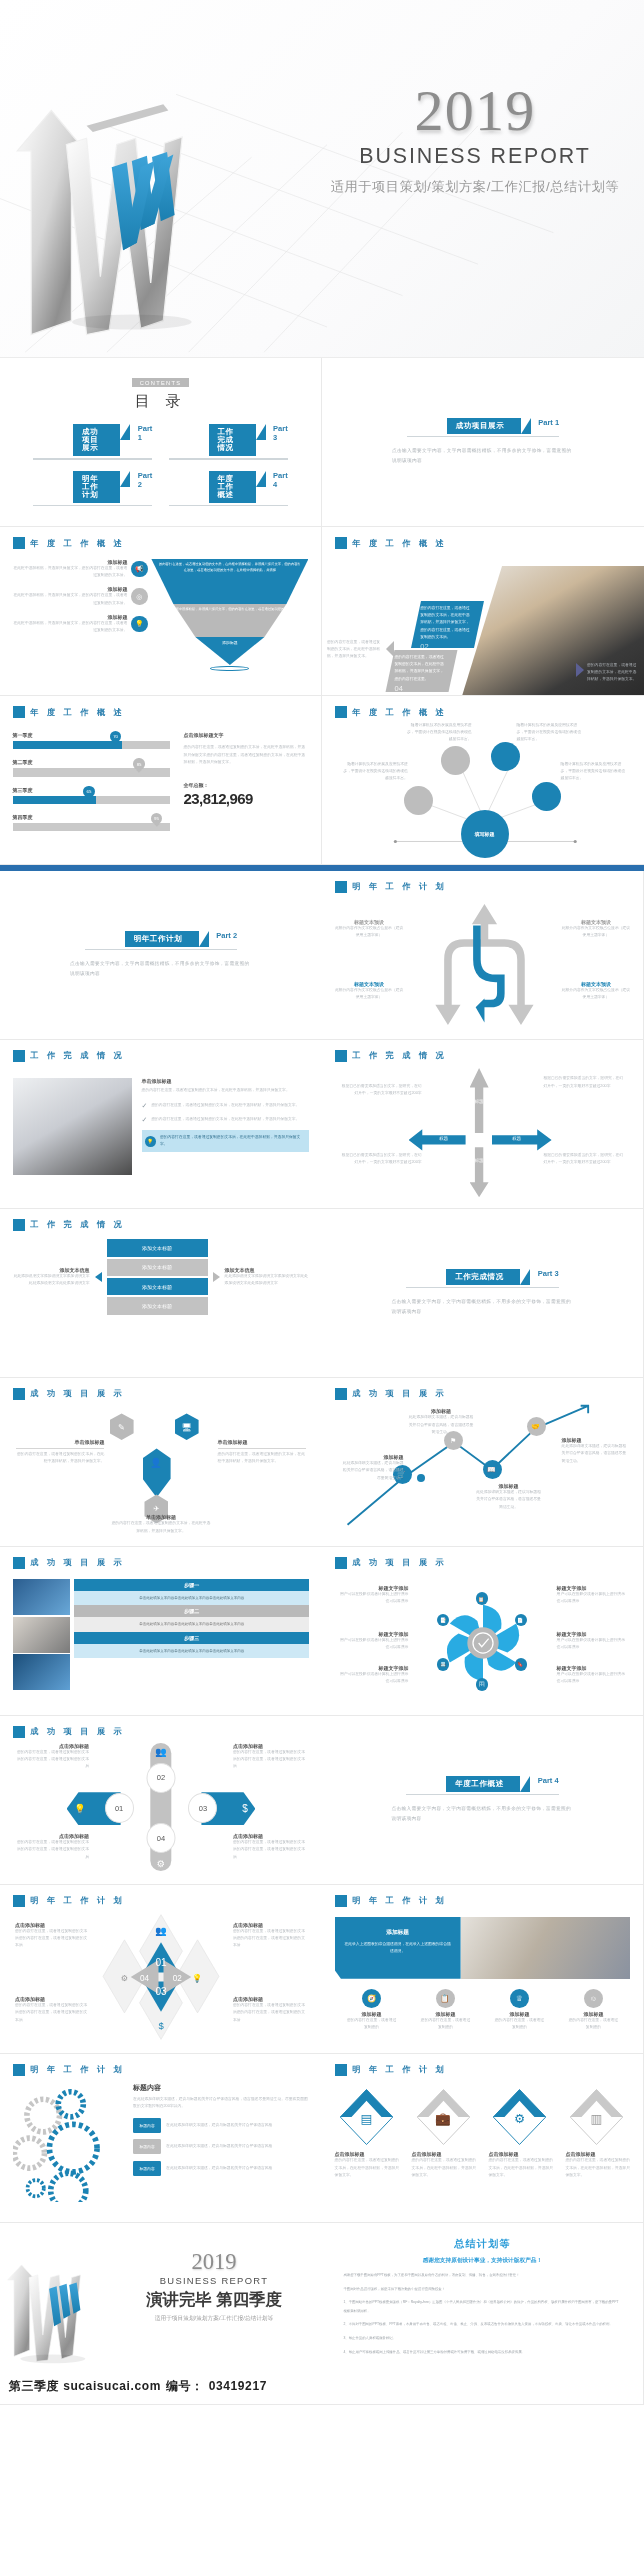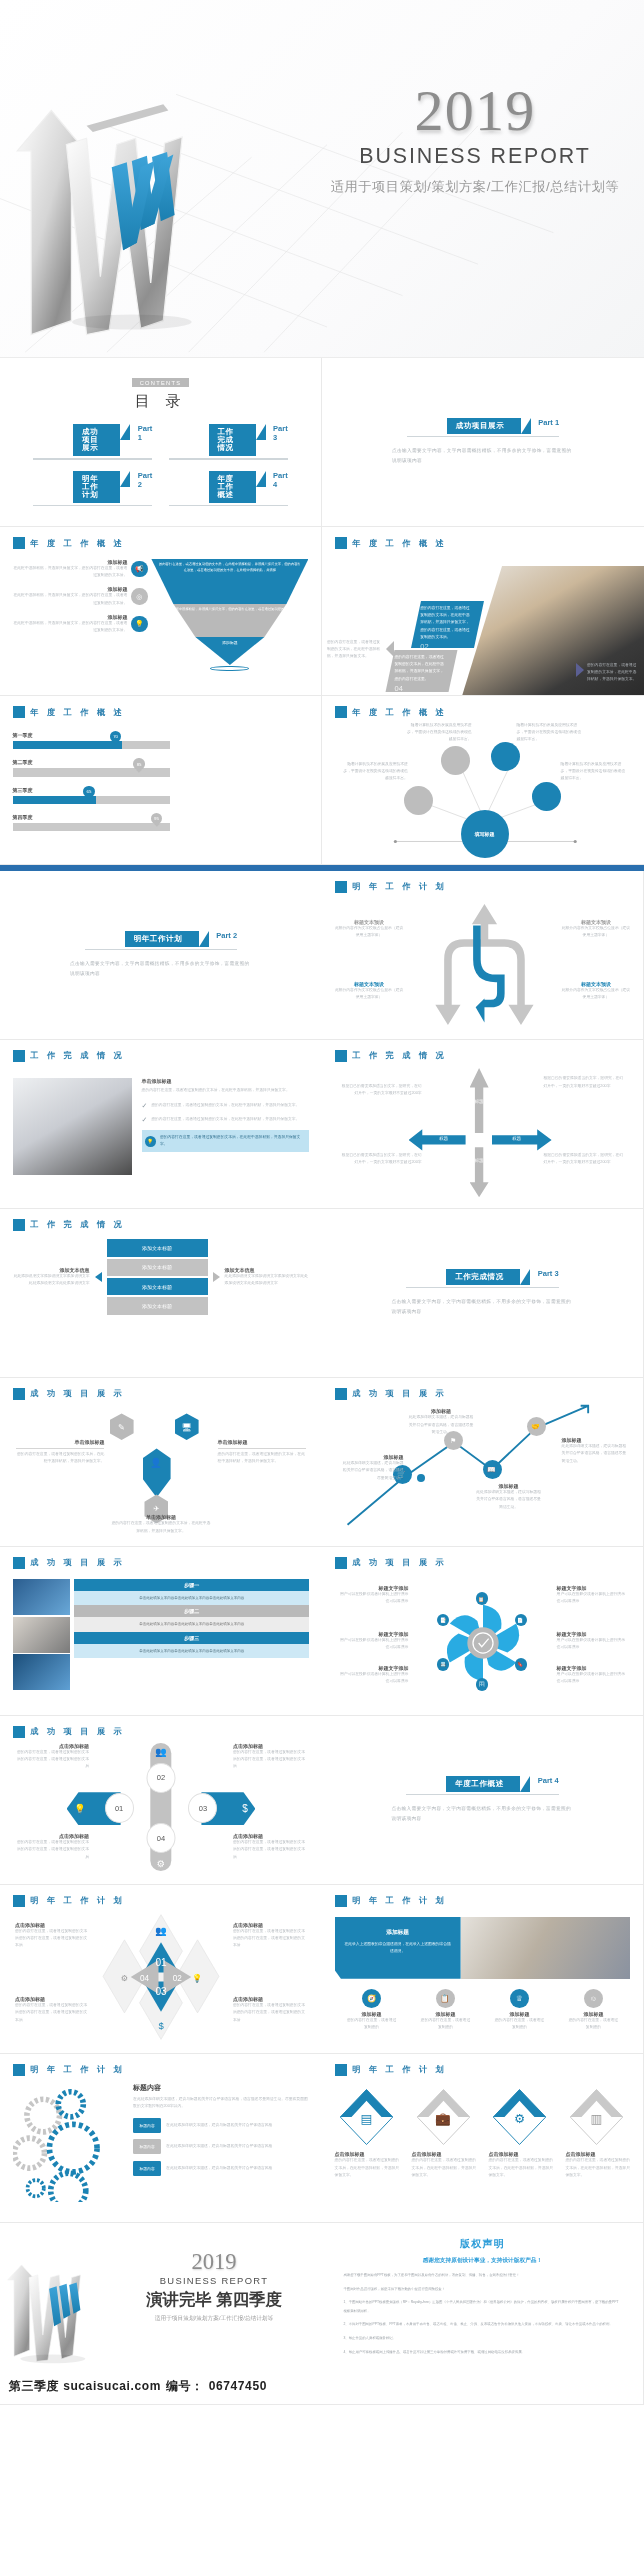--- a/index.html
+++ b/index.html
@@ -320,20 +320,26 @@
               <div class="pin blue" style="left:45%">65</div>
             </div>
           </div>
           <div>
             <div class="small-t">第四季度</div>
             <div class="bar-wrap" style="margin-top:3.1px;">
               <div class="bar-fill" style="width:0%"></div>
               <div class="pin gray" style="left:88%">95</div>
             </div>
           </div>
+        </div>
+        <div style="flex:1;">
+          <div class="small-t">点击添加标题文字</div>
+          <div class="tiny" style="margin-top:6.3px;">您的内容打在这里，或者通过复制您的文本后，在此框中选择粘贴，并选择只保留文字您的内容打在这里，或者通过复制您的文本后，在此框中选择粘贴，并选择只保留文字。</div>
+          <div class="small-t" style="margin-top:16.4px;">全年总额：</div>
+          <div style="font-size:15px;font-weight:700;color:#2b2b2b;letter-spacing:-0.6px;margin-top:1.3px;">23,812,969</div>
         </div>
       </div>
     </div>
 
     <div class="slide">
       <div class="hdr">
           <div class="sq"></div>
         <div class="tx">年 度 工 作 概 述</div>
         </div>
       <div style="position:relative;height:132px;margin-top:3.8px;">
@@ -863,26 +869,26 @@
       </svg>
       <div style="position:absolute;left:123px;top:28px;width:182px;text-align:center;">
         <div style="font-size:22.6px;color:#8d8d8d;font-family:'Liberation Serif',serif;text-shadow:0.6px 1.3px 1.9px rgba(0,0,0,.16);line-height:1;">2019</div>
         <div style="font-size:9.4px;letter-spacing:1.3px;color:#4d4d4d;margin-top:1.9px;">BUSINESS REPORT</div>
         <div style="font-size:16.4px;font-weight:700;color:#3c3c3c;margin-top:2.5px;">演讲完毕  第四季度</div>
         <div style="font-size:5.7px;color:#9a9a9a;margin-top:4.4px;">适用于项目策划/策划方案/工作汇报/总结计划等</div>
       </div>
       <div style="position:absolute;left:8.8px;bottom:8.8px;display:flex;align-items:baseline;gap:5px;">
         <span class="end-bar">第三季度 sucaisucai.com</span>
         <span class="end-bar">编号：</span>
-        <span class="end-bar">06747450</span>
+        <span class="end-bar">03419217</span>
       </div>
     </div>
 
     <div class="slide" style="height:182px;padding:14px 21.4px;">
-      <div class="copy-title">版权声明</div>
+      <div class="copy-title">总结计划等</div>
       <div class="copy-sub">感谢您支持原创设计事业，支持设计版权产品！</div>
       <div class="copy-p">感谢您下载千图网原创PPT模板，为了您和千图网以及原创作者的利益，请勿复制、传播、转售，否则承担法律责任！</div>
       <div class="copy-p">千图网对作品进行版权，如您未得下载次数的中提进行查阅预授金！</div>
       <div class="copy-p">1、千图网站出售的PPT模板是免版税（RF：Royalty-free）正版图《中华人民共和国著作法》和《世界版权公约》的保护，作品的所有权、版权归属作权归千图网所有，您下载的是PPT模板素材使用权。</div>
       <div class="copy-p">2、不得对千图网的PPT模板、PPT素材，本身用于再出售、或者出租、出借、禁止、分拆、发布或者售作为礼物供其他人使用，不得转授权、出卖、转让本作品或本作品中的权利。</div>
       <div class="copy-p">3、禁止作品的人身权或服务标记。</div>
       <div class="copy-p">4、禁止用户可将模板或网上传播作品、或者作品可以让第三方单独付费或许可免费下载、或通过网络电话投影系统传属。</div>
     </div>
 
   </div>

